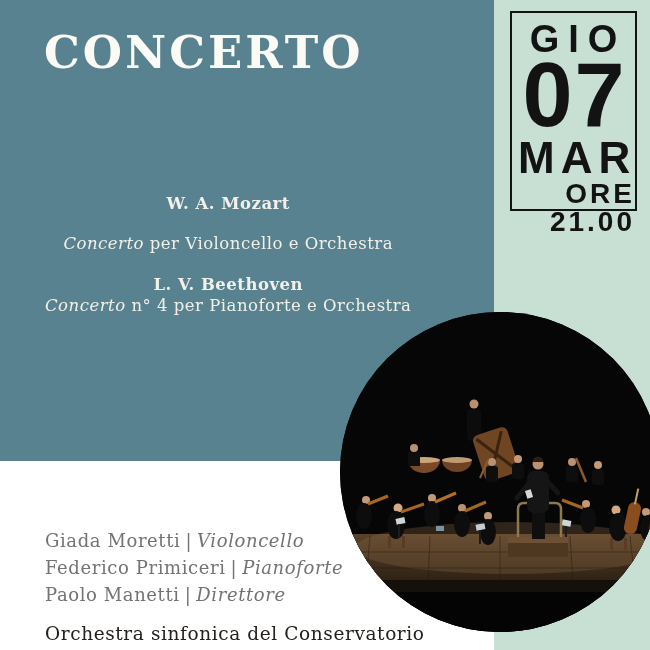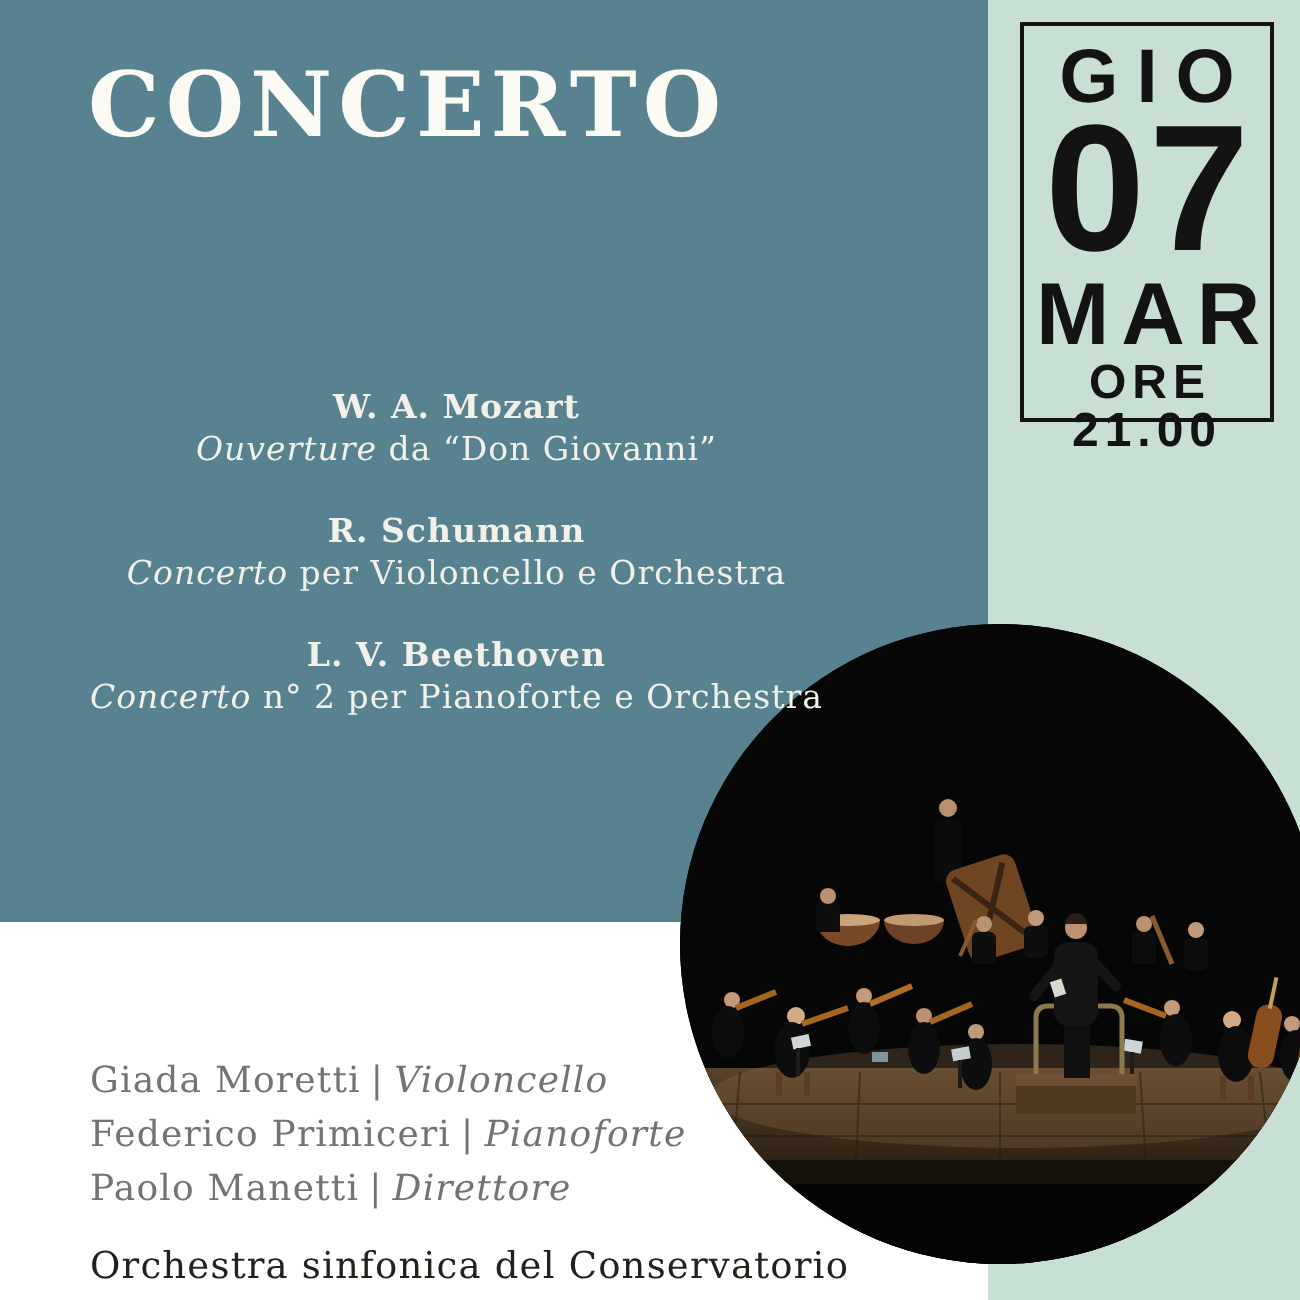--- a/index.html
+++ b/index.html
@@ -25,21 +25,21 @@
 
   .date-box {
     position:absolute; left:510px; top:11px; width:123px; height:196px; z-index:3;
     border:2px solid #131313; color:#131313;
     font-family:"Liberation Sans", sans-serif; font-weight:bold; text-align:center;
   }
   .date-box > div { position:absolute; left:0; width:100%; line-height:1; }
   .d-day   { top:7px;   font-size:38px; letter-spacing:9px; text-indent:9px; }
   .d-num   { top:37px;  font-size:90px; letter-spacing:2px; text-indent:2px; }
   .d-month { top:123px; font-size:44px; letter-spacing:6px; text-indent:6px; }
-  .d-time  { top:167px; font-size:24px; letter-spacing:3px; text-indent:3px; }
+  .d-time  { top:167px; font-size:28px; letter-spacing:3px; text-indent:3px;text-align:right; }
 
   .photo-circle {
     position:absolute; left:340px; top:312px; width:320px; height:320px; z-index:2;
     border-radius:50%; overflow:hidden; background:#060606;
   }
   .photo-circle svg { display:block; }
 
   .performers { position:absolute; left:45px; top:527px; z-index:4; color:#737373; font-size:18px; line-height:27px; letter-spacing:0.6px; }
   .performers .sep { margin:0 5px; }
   .performers i { font-style:italic; }
@@ -57,29 +57,27 @@
   <div class="bg-teal"></div>
   <div class="bg-mint"></div>
 
   <div class="title">
     <div>CONCERTO</div>
   </div>
 
   <div class="program">
     <div class="group">
       <div class="composer">W. A. Mozart</div>
-      <div class="piece"><i>Ouverture</i><span> da “Don Giovanni”</span></div>
     </div>
     <div class="group">
-      <div class="composer">R. Schumann</div>
       <div class="piece"><i>Concerto</i><span> per Violoncello e Orchestra</span></div>
     </div>
     <div class="group">
       <div class="composer">L. V. Beethoven</div>
-      <div class="piece"><i>Concerto</i><span> n° 2 per Pianoforte e Orchestra</span></div>
+      <div class="piece"><i>Concerto</i><span> n° 4 per Pianoforte e Orchestra</span></div>
     </div>
   </div>
 
   <div class="date-box">
     <div class="d-day">GIO</div>
     <div class="d-num">07</div>
     <div class="d-month">MAR</div>
     <div class="d-time">ORE 21.00</div>
   </div>
 

